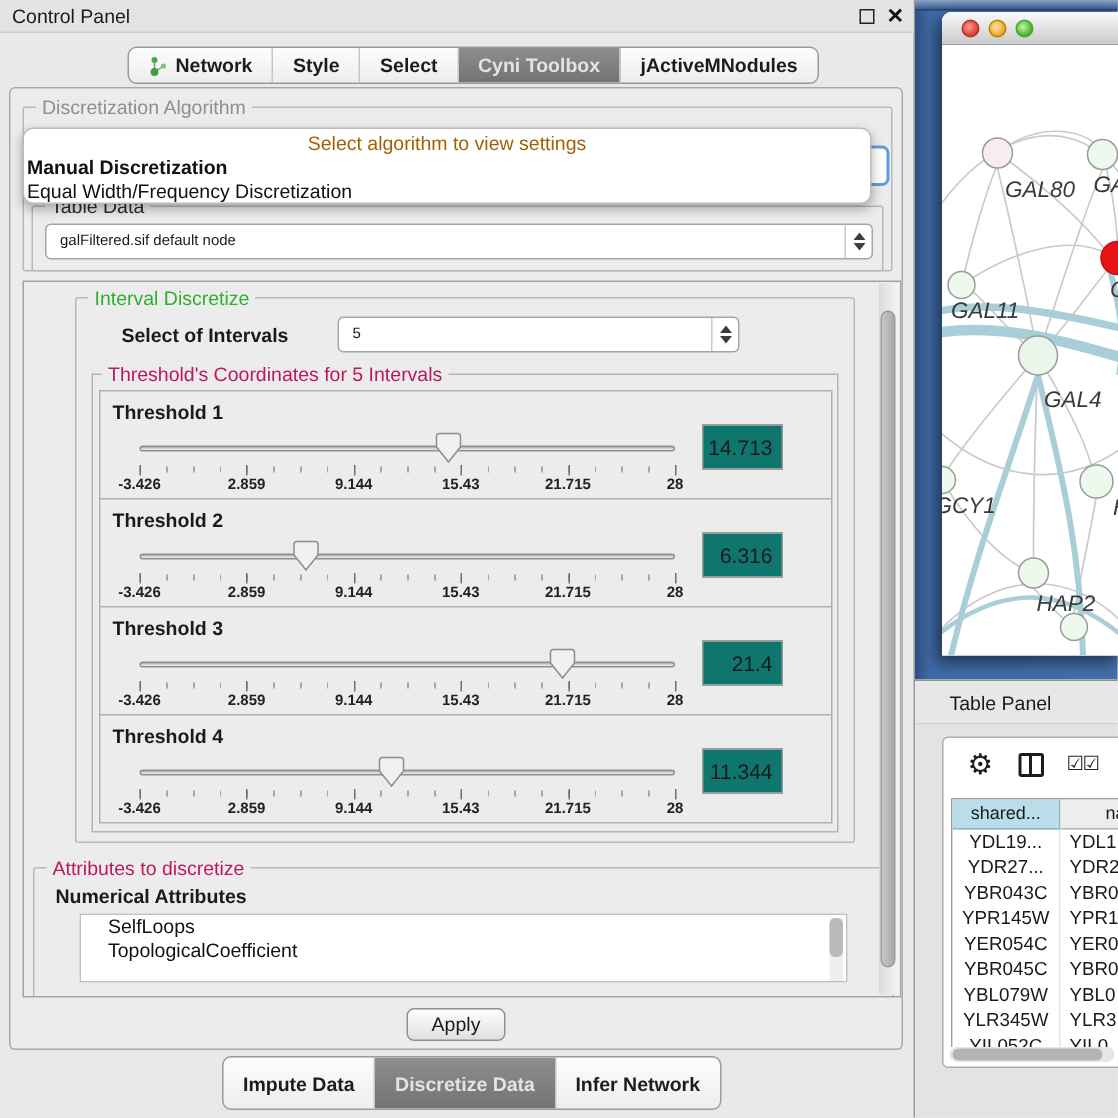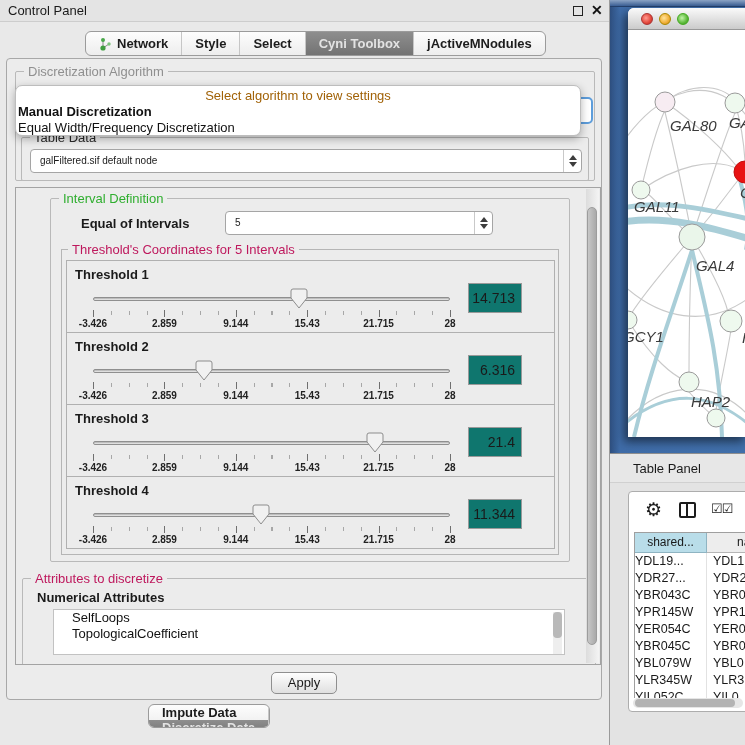--- a/index.html
+++ b/index.html
@@ -18,21 +18,21 @@
 
   
   .seg-bar { position:absolute; display:flex; height:25px; border:1px solid #9b9b9b;
     border-radius:6px; background:linear-gradient(#fdfdfd,#ededed); overflow:hidden; }
   .seg { display:flex; align-items:center; gap:5px; padding:0 13px; font-size:13px;
     font-weight:bold; color:#1c1c1c; border-right:1px solid #c6c6c6; white-space:nowrap; }
   .seg:last-child { border-right:none; }
   .seg.selected { background:linear-gradient(#8e8e8e,#737373); color:#e3e3e3; }
 
   .top-tabs { left:85px; top:31px; }
-  .bottom-tabs { left:148px; top:704px; height:24px;flex-direction:column; }
+  .bottom-tabs { left:148px; top:704px; height:36px; }
 
   .net-icon { width:13px; height:14px; display:inline-block; }
 
   
   .content { position:absolute; left:6px; top:58px; width:596px; height:642px;
     border:1px solid #a8a8a8; border-radius:4px; background:#ececec; }
 
   .group { position:absolute; border:1px solid #b9b9b9; border-radius:2px; }
   .group-title { position:absolute; top:-8px; left:8px; background:#ececec;
     padding:0 4px; font-size:13px; }
@@ -143,21 +143,21 @@
   .checks-icon { position:absolute; left:82px; top:9px; font-size:13px; letter-spacing:-1px; color:#222; }
 
   .tp-table { position:absolute; left:5px; top:40px; width:116px; height:166px; overflow:hidden;
     border-top:1px solid #9f9f9f; border-left:1px solid #9f9f9f; }
   .tp-head { display:flex; height:20px; }
   .th1 { width:72px; background:#b9dde9; border-right:1px solid #8fb4c2; border-bottom:1px solid #8fb4c2;
     font-size:12px; text-align:center; line-height:19px; overflow:hidden; white-space:nowrap; }
   .th2 { flex:1; background:#ededed; border-bottom:1px solid #b5b5b5; font-size:12px;
     line-height:19px; padding-left:30px; overflow:hidden; white-space:nowrap; }
   .tp-row { display:flex; height:17px; background:#fff; }
-  .td1 { width:72px; font-size:12.5px; text-align:left; line-height:17px;
+  .td1 { width:72px; font-size:12.5px; text-align:center; line-height:17px;
     border-right:1px solid #e2e2e2; overflow:hidden; white-space:nowrap; }
   .td2 { flex:1; font-size:12.5px; line-height:17px; padding-left:6px; overflow:hidden;
     white-space:nowrap; }
   .tp-hscroll { position:absolute; left:4px; top:206px; width:110px; height:10px; background:#e6e6e6;
     border-radius:5px; }
   .tp-hthumb { position:absolute; left:2px; top:1px; width:100px; height:8px; background:#b3b3b3;
     border-radius:4px; }
 
   svg text { font-family:"Liberation Sans", sans-serif; }
 </style>
@@ -218,23 +218,23 @@
         <span class="stepper">
           <span class="arr-up"></span>
             <span class="arr-dn"></span>
         </span>
       </div>
     </div>
 
     <div class="scrollpanel">
 
       <div class="group interval-group">
-        <span class="group-title gt-green">Interval Definition</span>
-
-        <span class="noi-label">Equal of Intervals</span>
+        <span class="group-title gt-green">Interval Discretize</span>
+
+        <span class="noi-label">Select of Intervals</span>
         <div class="combo noi-combo">
           <span>5</span>
           <span class="stepper">
             <span class="arr-up"></span>
               <span class="arr-dn"></span>
           </span>
         </div>
 
         <div class="thr-group">
           <span class="group-title gt-blue" style="left:6px;">Threshold's Coordinates for 5 Intervals</span>

